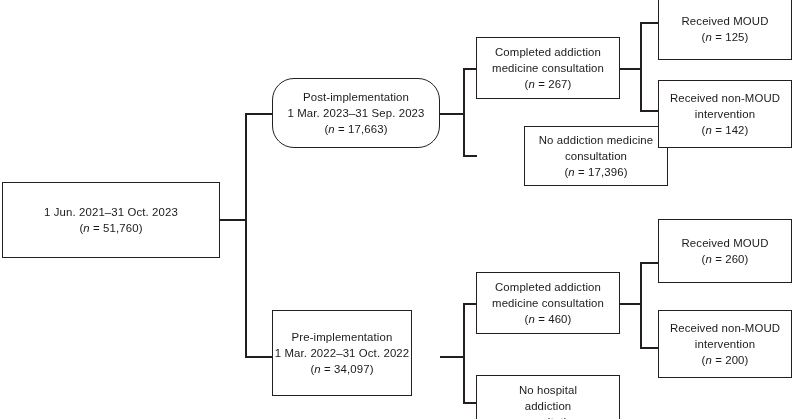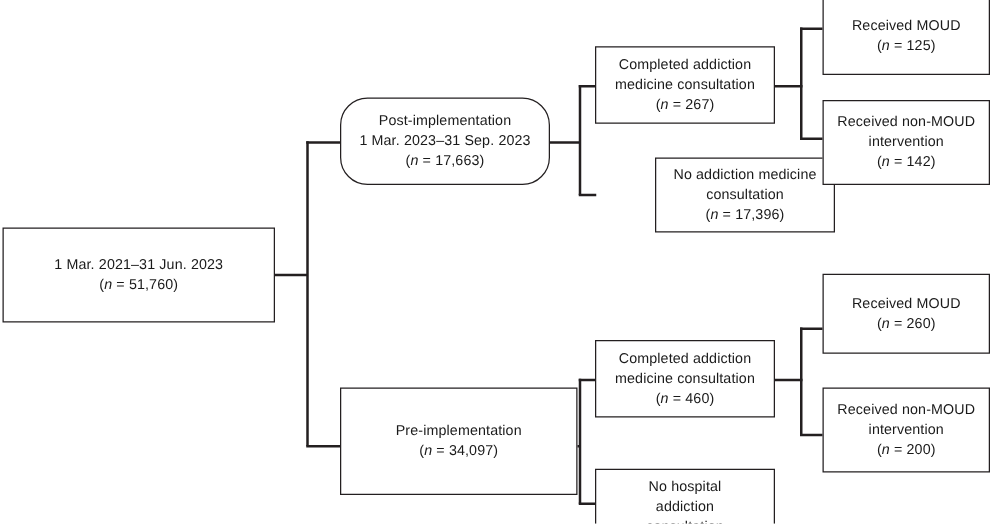--- a/index.html
+++ b/index.html
@@ -68,32 +68,33 @@
   <div class="connector v" style="left:463px; top:303px; height:100px;"></div>
   <div class="connector h" style="left:463px; top:303px; width:14px;"></div>
   <div class="connector h" style="left:463px; top:402px; width:14px;"></div>
 
   <div class="connector h" style="left:620px; top:303px; width:22px;"></div>
   <div class="connector v" style="left:640px; top:262px; height:86px;"></div>
   <div class="connector h" style="left:640px; top:262px; width:19px;"></div>
   <div class="connector h" style="left:640px; top:347px; width:19px;"></div>
 
   <div class="node" style="left:2px; top:182px; width:218px; height:76px;">
-    <span class="line">1 Mar. 2021–31 Jun. 2023</span>
+    <span class="line">1 Jun. 2021–31 Oct. 2023</span>
     <span class="line">(<span style="font-style:italic">n</span> = 51,760)</span>
   </div>
 
   <div class="node" style="left:272px; top:78px; width:168px; height:70px;border-radius:22px;">
     <span class="line">Post-implementation</span>
     <span class="line">1 Mar. 2023–31 Sep. 2023</span>
     <span class="line">(<span style="font-style:italic">n</span> = 17,663)</span>
   </div>
 
-  <div class="node" style="left:272px; top:310px; width:190px; height:86px;">
+  <div class="node" style="left:272px; top:310px; width:140px; height:86px;">
     <span class="line">Pre-implementation</span>
+    <span class="line">1 Mar. 2022–31 Oct. 2022</span>
     <span class="line">(<span style="font-style:italic">n</span> = 34,097)</span>
   </div>
 
   <div class="node" style="left:476px; top:37px; width:144px; height:62px;">
     <span class="line">Completed addiction</span>
     <span class="line">medicine consultation</span>
     <span class="line">(<span style="font-style:italic">n</span> = 267)</span>
   </div>
 
   <div class="node" style="left:476px; top:126px; width:144px; height:60px;margin-left:48px;">

